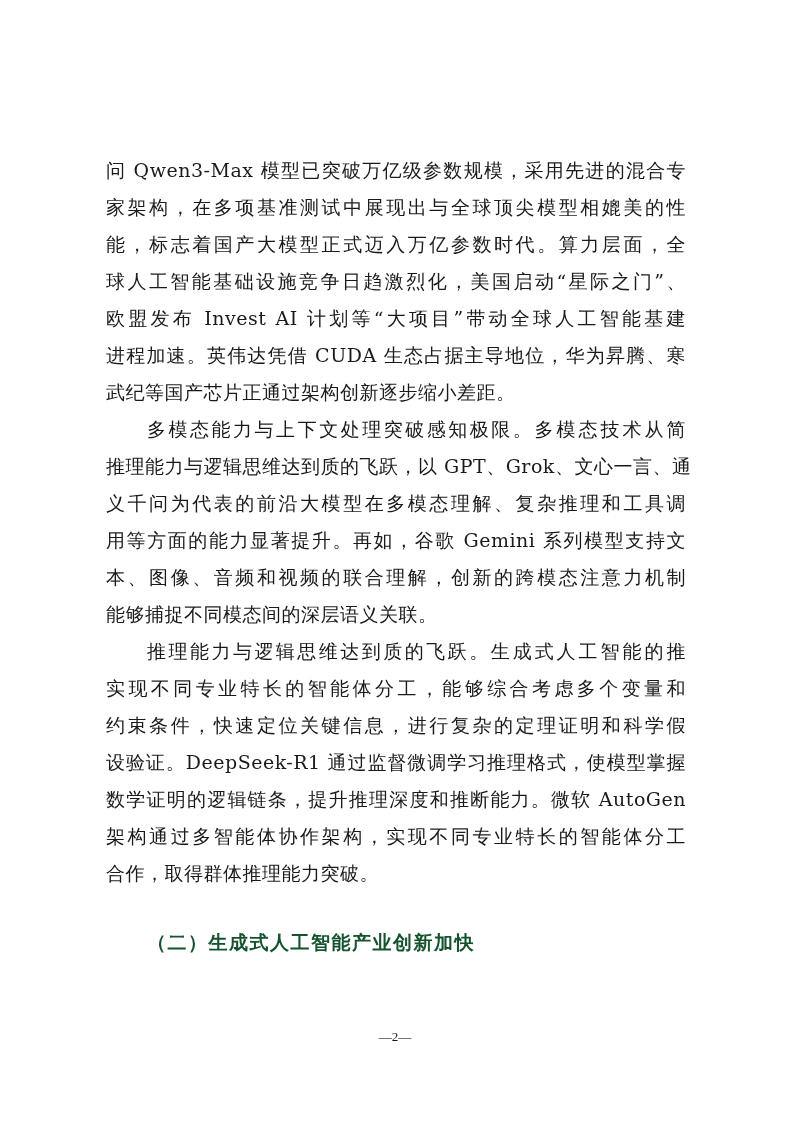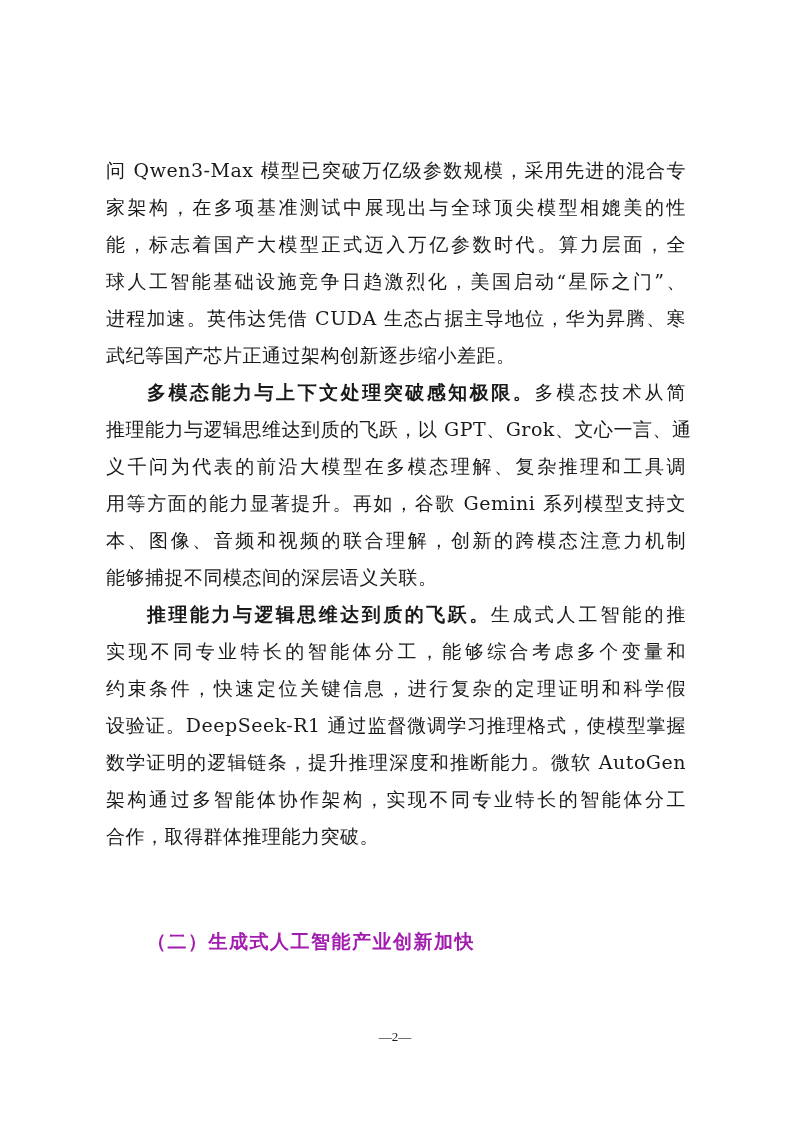--- a/index.html
+++ b/index.html
@@ -31,33 +31,33 @@
       letter-spacing: 0.5px;
     }
     .line.last {
       text-align-last: left;
     }
     .line.indent {
       padding-left: 41px;
     }
     .bold {
       font-family: "DejaVu Sans", "Liberation Sans", sans-serif;
-      font-weight: bold;
+      font-weight: normal;
       letter-spacing: 0;
     }
     .heading {
       position: absolute;
       left: 147px;
       top: 930px;
-      font-family: Liberation Mono, monospace;
+      font-family: Liberation Serif, serif;
       font-weight: bold;
       font-size: 19px;
       line-height: 26px;
       letter-spacing: 1.5px;
-      color: #a21caf;
+      color: #14532d;
     }
     .page-number {
       position: absolute;
       left: 0;
       width: 790px;
       top: 1029px;
       text-align: center;
       font-family: "Liberation Serif", serif;
       font-size: 13px;
       color: #1a1a1a;
@@ -66,20 +66,21 @@
 </head>
 <body>
 
 <div class="page">
 
   <div>
     <div class="line">问 Qwen3-Max 模型已突破万亿级参数规模，采用先进的混合专</div>
     <div class="line">家架构，在多项基准测试中展现出与全球顶尖模型相媲美的性</div>
     <div class="line">能，标志着国产大模型正式迈入万亿参数时代。算力层面，全</div>
     <div class="line">球人工智能基础设施竞争日趋激烈化，美国启动“星际之门”、</div>
+    <div class="line">欧盟发布 Invest AI 计划等“大项目”带动全球人工智能基建</div>
     <div class="line">进程加速。英伟达凭借 CUDA 生态占据主导地位，华为昇腾、寒</div>
     <div class="line last">武纪等国产芯片正通过架构创新逐步缩小差距。</div>
   </div>
 
   <div>
     <div class="line indent"><span class="bold">多模态能力与上下文处理突破感知极限。</span><span>多模态技术从简</span></div>
     <div class="line">推理能力与逻辑思维达到质的飞跃，以 GPT、Grok、文心一言、通</div>
     <div class="line">义千问为代表的前沿大模型在多模态理解、复杂推理和工具调</div>
     <div class="line">用等方面的能力显著提升。再如，谷歌 Gemini 系列模型支持文</div>
     <div class="line">本、图像、音频和视频的联合理解，创新的跨模态注意力机制</div>

